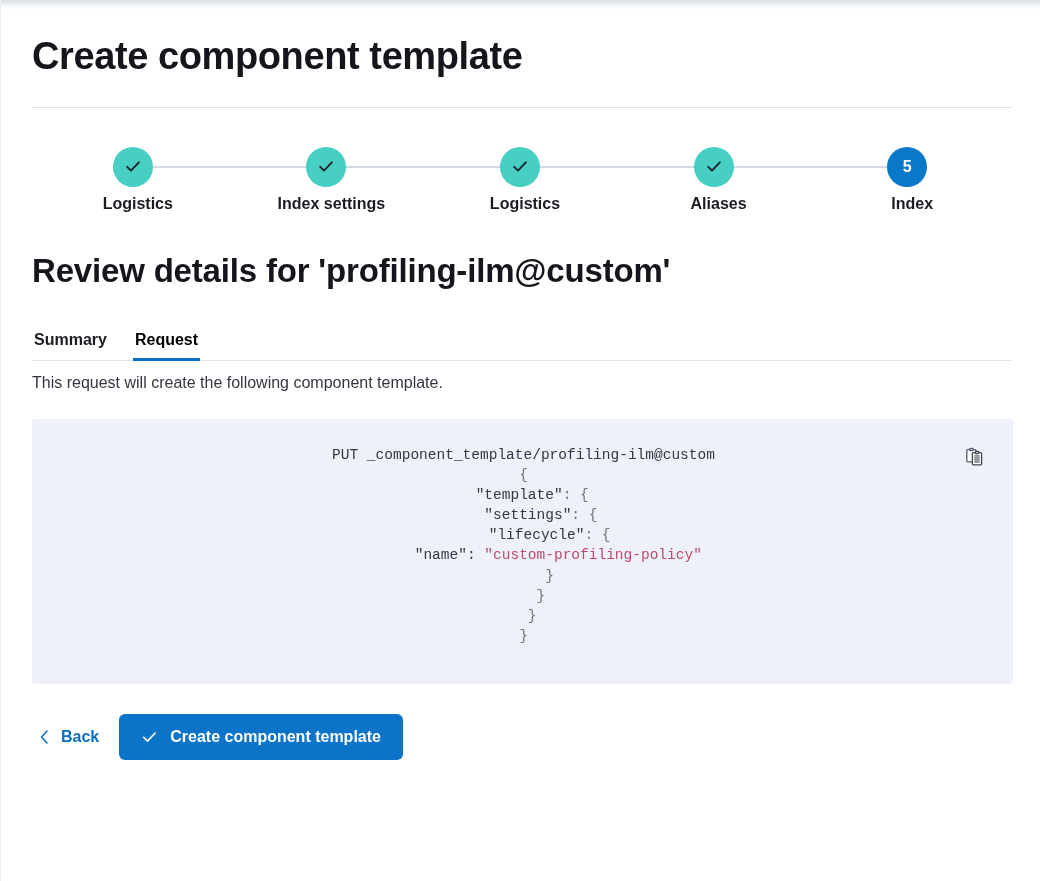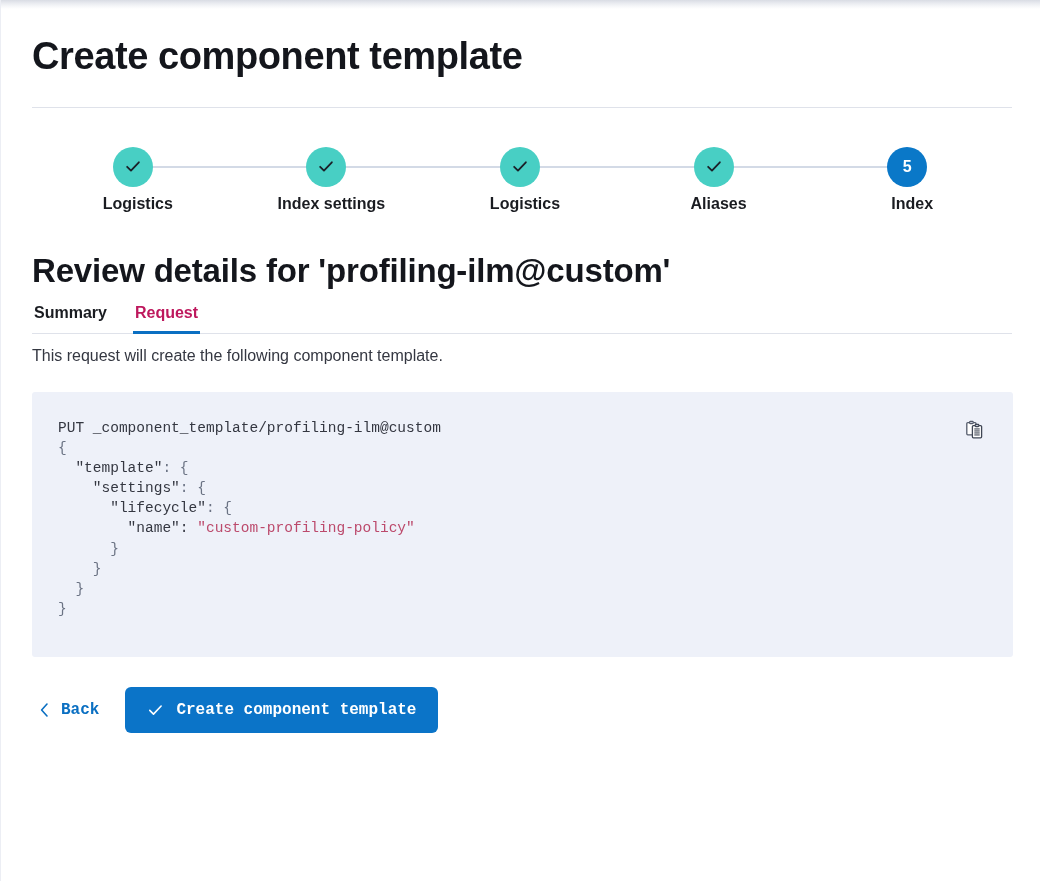--- a/index.html
+++ b/index.html
@@ -122,38 +122,38 @@
     margin: 41px 0 0 0;
     font-size: 33px;
     line-height: 34px;
     font-weight: 700;
     letter-spacing: -0.18px;
     color: #14161c;
   }
 
   
   .tabs {
-    margin-top: 12px;
+    margin-top: 39px;
     display: flex;
     gap: 24px;
     border-bottom: 1px solid #dfe2ea;
     width: 980px;
   }
   .tab {
     position: relative;
     padding: 4px 2px 11px 2px;
     font-size: 16px;
     font-weight: 700;
     color: #1a1c21;
     cursor: pointer;
     background: none;
     border: none;
     font-family: inherit;
   }
-  .tab.active { color: #be185d; }
+  .tab.active { color: #000000; }
   .tab.active::after {
     content: "";
     position: absolute;
     left: 0; right: 0; bottom: -1px;
     height: 3px;
     background: #0a6fc2;
   }
 
   .request-desc {
     margin-top: 10px;
@@ -172,20 +172,21 @@
     padding: 26px 24px 26px 26px;
     min-height: 265px;
   }
   pre.code {
     margin: 0;
     font-family: "Liberation Mono", "DejaVu Sans Mono", monospace;
     font-size: 14.5px;
     line-height: 20.1px;
     color: #343741;
     white-space: pre;
+    text-align: center;
   }
   .tok-brace { color: #6b7384; }
   .tok-string { color: #bc4a6c; }
   .copy-btn {
     position: absolute;
     top: 26px;
     right: 26px;
     width: 24px;
     height: 24px;
     background: none;
@@ -195,22 +196,21 @@
     display: flex;
     align-items: center;
     justify-content: center;
   }
 
   
   .actions {
     display: flex;
     align-items: center;
     margin-top: 30px;
-    gap: 14px;
-    font-family: Liberation Mono, monospace;
+    gap: 8px;
   }
   .back-link {
     display: flex;
     align-items: center;
     gap: 10px;
     padding: 8px 12px 8px 6px;
     font-size: 16px;
     font-weight: 600;
     color: #0a6fc2;
     background: none;

